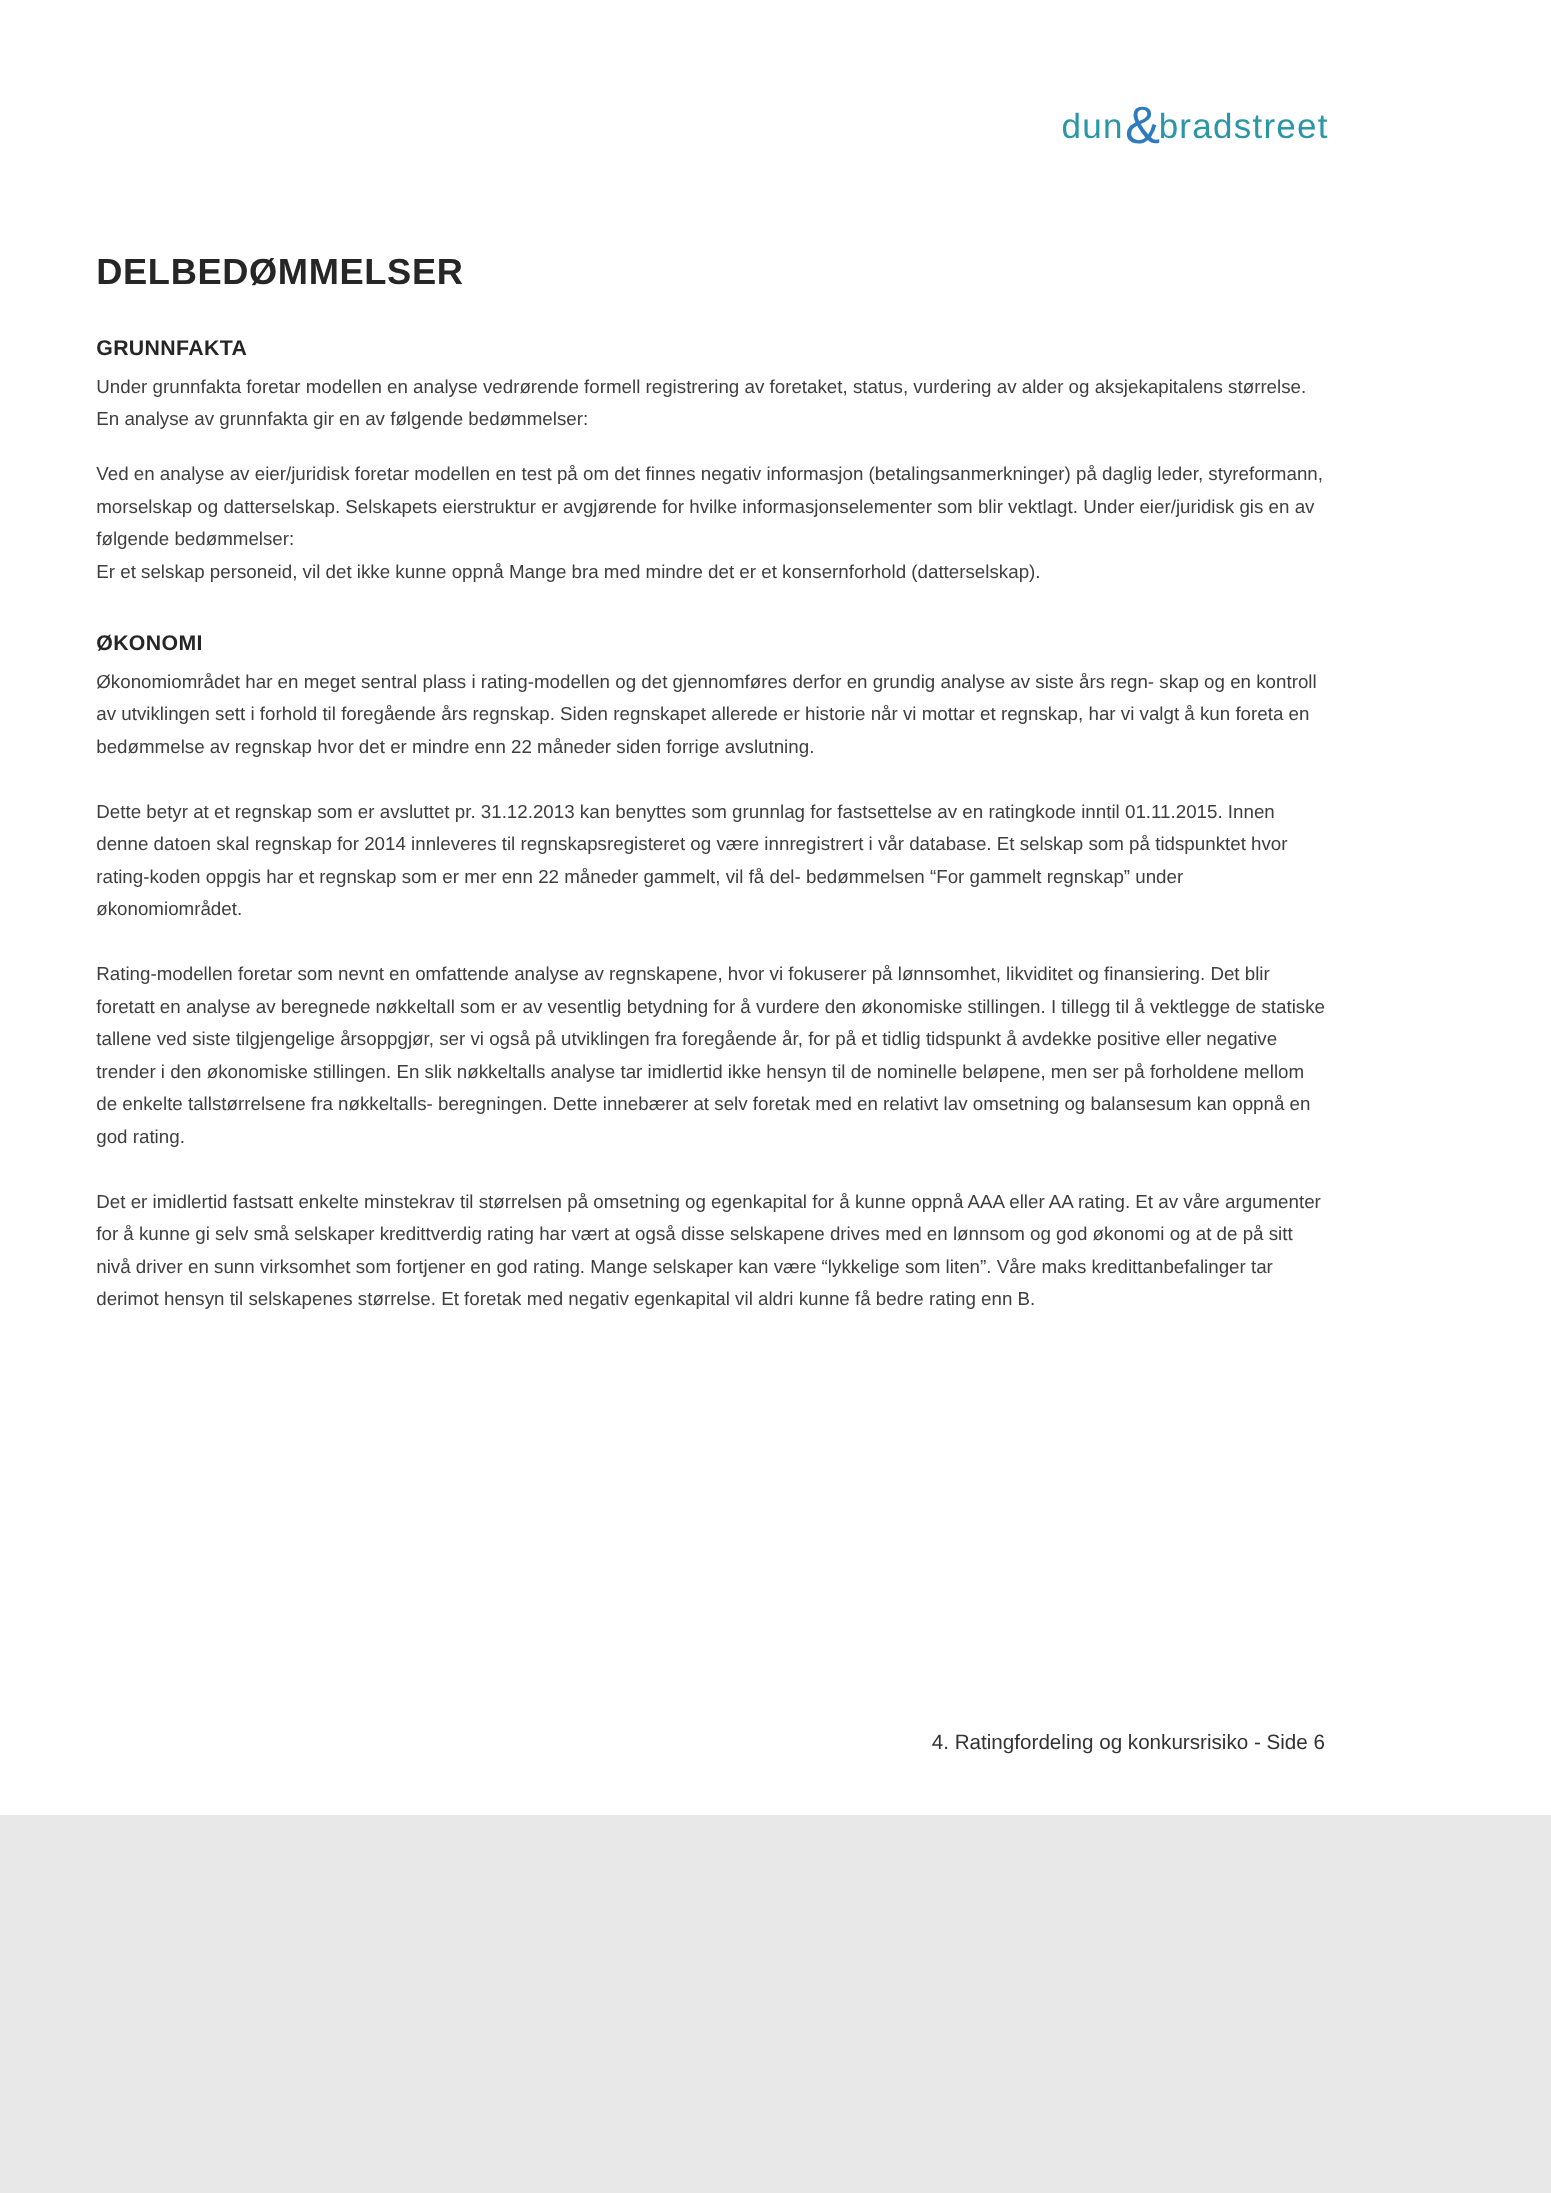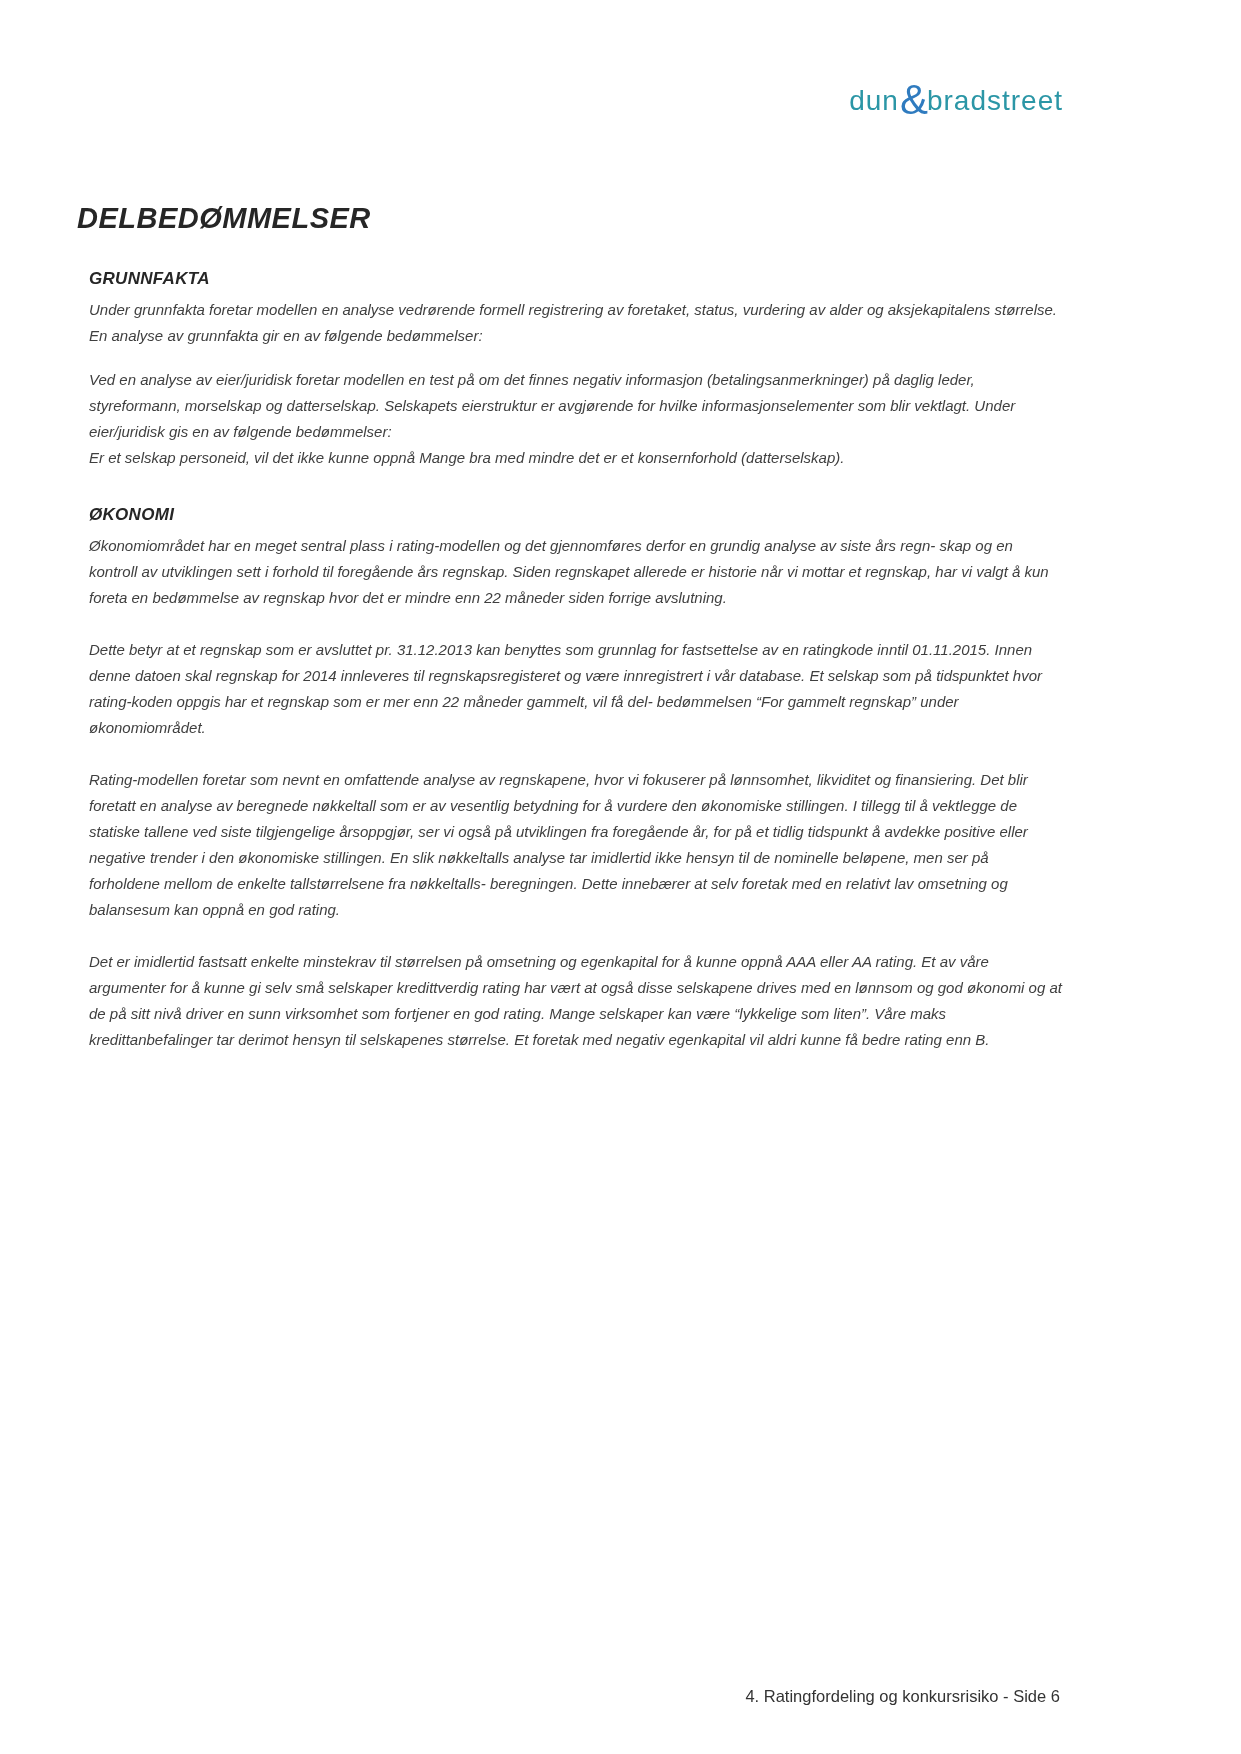--- a/index.html
+++ b/index.html
@@ -1,19 +1,19 @@
 <!DOCTYPE html>
 <html><head>
 <meta charset="utf-8">
 <style>
   html, body { margin: 0; padding: 0; background: #e8e8e8; }
   .page {
     position: relative;
     width: 1241px;
-    height: 1754px;
+    height: 1452px;
     margin: 0 auto;
     background: #ffffff;
     font-family: "Liberation Sans", sans-serif;
     color: #3f3f3f;
     overflow: hidden;
   }
   .logo-row {
     padding-top: 72px;
     width: 1063px;
     text-align: right;
@@ -35,21 +35,20 @@
   }
   .logo-bradstreet {
     font-size: 28px;
     color: #2b96a6;
     letter-spacing: 1px;
     font-weight: 400;
   }
   .content {
     width: 985px;
     margin-left: 77px;
-    font-style: italic;
   }
   h1.doc-title {
     margin: 82px 0 0 0;
     font-size: 29px;
     font-weight: 800;
     letter-spacing: 0.5px;
     color: #262626;
   }
   h2.section-heading {
     margin: 34px 0 8px 0;
@@ -68,21 +67,21 @@
   ul.bullet-list {
     margin: 26px 0 26px 0;
     padding: 0 0 0 24px;
     list-style: disc;
   }
   ul.bullet-list li {
     font-size: 17px;
     line-height: 23px;
     color: #3f3f3f;
   }
-  .section { margin-bottom: 18px; margin-left: 12px; }
+  .section { margin-bottom: 18px; }
   .note-gap { margin-top: 30px; }
   .footer {
     position: absolute;
     right: 181px;
     bottom: 48px;
     font-size: 16.5px;
     color: #333333;
   }
 </style>
 </head>

